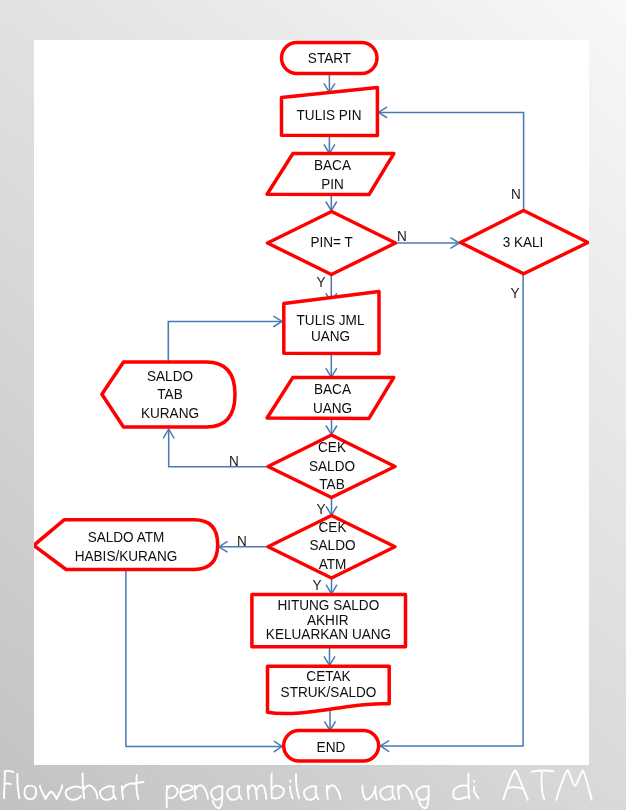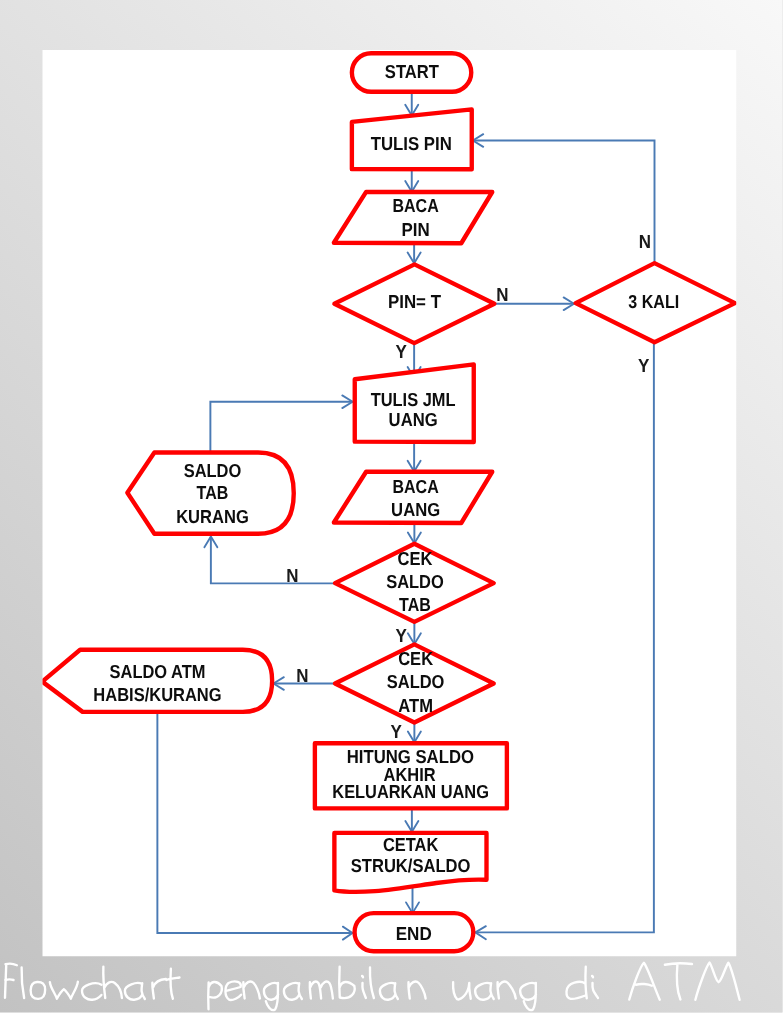--- a/index.html
+++ b/index.html
@@ -10,21 +10,20 @@
     font-family:"Liberation Sans", sans-serif;
     position:relative;
   }
   #bg-gradient{
     position:absolute;left:0;top:0;width:626px;height:810px;
     background:linear-gradient(43deg,#c2c2c2 0%,#d9d9d9 42%,#e9e9e9 72%,#f8f8f8 100%);
   }
   #canvas{
     position:absolute;left:34px;top:40px;width:555px;height:725px;
     background:#ffffff;
-    font-weight:bold;
   }
   #chart{position:absolute;left:0;top:0;}
   #caption{
     position:absolute;left:0px;top:766px;width:626px;height:46px;
   }
   .hw{fill:none;stroke:#ffffff;stroke-width:1.9;stroke-linecap:round;stroke-linejoin:round;}
   .node-text{
     font-family:"Liberation Sans", sans-serif;
     font-size:15px;
     fill:#0d0d0d;

